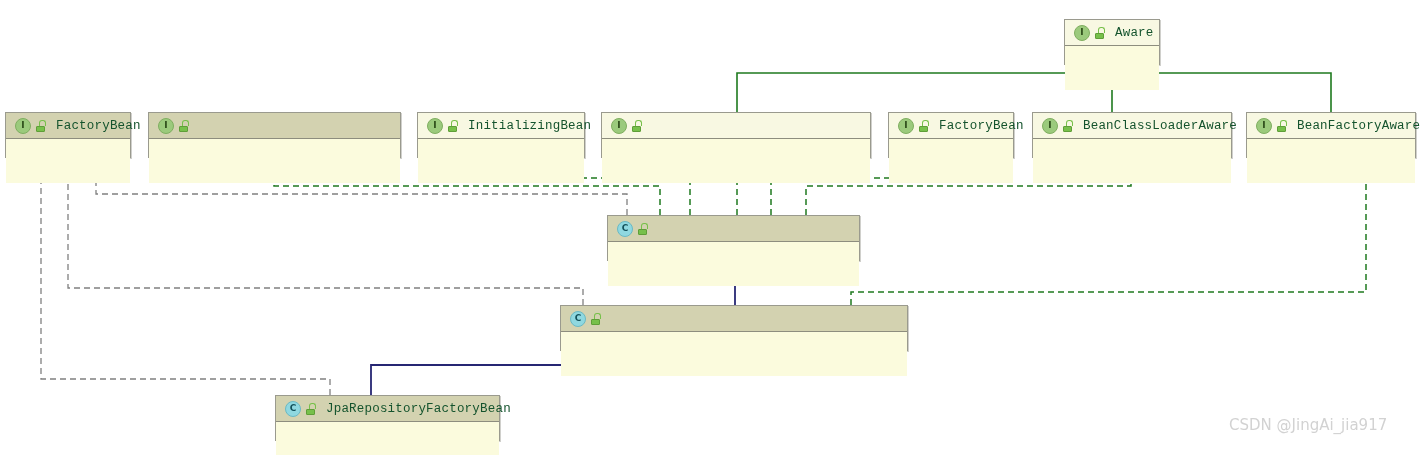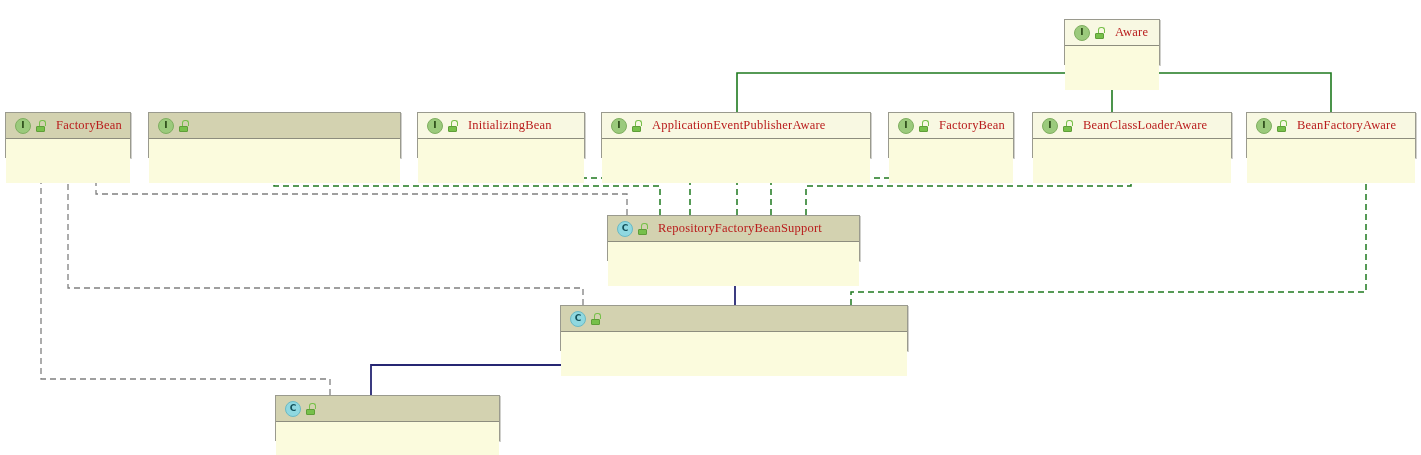--- a/index.html
+++ b/index.html
@@ -49,22 +49,22 @@
     background:#77c04a;border:1px solid #5f9e38;box-sizing:border-box;
     border-radius:1px;display:block;
   }
   .lock b{
     position:absolute;left:3px;top:0;width:7px;height:6px;
     border:1.5px solid #77c04a;border-bottom:none;box-sizing:border-box;
     border-radius:3px 3px 0 0;display:block;
   }
 
   .nm{
-    font-size:12.5px;color:#b91c1c;letter-spacing:.2px;
-    font-family:Liberation Serif, serif;
+    font-size:12.5px;color:#14532d;letter-spacing:.2px;
+    font-family:Liberation Mono, monospace;
   }
 
   .watermark{
     position:absolute;
     font-family:"DejaVu Sans","Liberation Sans",sans-serif;
     font-size:15px;color:#d2d2d2;white-space:nowrap;
   }
 </style>
 </head>
 <body>
@@ -172,21 +172,20 @@
     <div class="body"></div>
   </div>
 
   <div class="node iface" style="left:601px;top:112px;width:270px;height:46px;">
     <div class="hdr">
       <span class="badge i">I</span>
       <span class="lock">
           <b></b>
           <i></i>
         </span>
-      <span class="nm">ApplicationEventPublisherAware</span>
     </div>
     <div class="body"></div>
   </div>
 
   <div class="node iface" style="left:888px;top:112px;width:126px;height:46px;">
     <div class="hdr">
       <span class="badge i">I</span>
       <span class="lock">
           <b></b>
           <i></i>
@@ -220,21 +219,20 @@
     <div class="body"></div>
   </div>
 
   <div class="node cls" style="left:607px;top:215px;width:253px;height:46px;">
     <div class="hdr">
       <span class="badge c">C</span>
       <span class="lock">
           <b></b>
           <i></i>
         </span>
-      <span class="nm">RepositoryFactoryBeanSupport</span>
     </div>
     <div class="body"></div>
   </div>
 
   <div class="node cls" style="left:560px;top:305px;width:348px;height:46px;">
     <div class="hdr">
       <span class="badge c">C</span>
       <span class="lock">
           <b></b>
           <i></i>
@@ -243,18 +241,20 @@
     <div class="body"></div>
   </div>
 
   <div class="node cls" style="left:275px;top:395px;width:225px;height:46px;">
     <div class="hdr">
       <span class="badge c">C</span>
       <span class="lock">
           <b></b>
           <i></i>
         </span>
-    </div>
-    <div class="body"></div>
-  </div>
-
+      <span class="nm">JpaRepositoryFactoryBean</span>
+    </div>
+    <div class="body"></div>
+  </div>
+
+  <div class="watermark" style="left:1229px;top:416px;">CSDN @JingAi_jia917</div>
 
 </div>
 
 </body></html>

